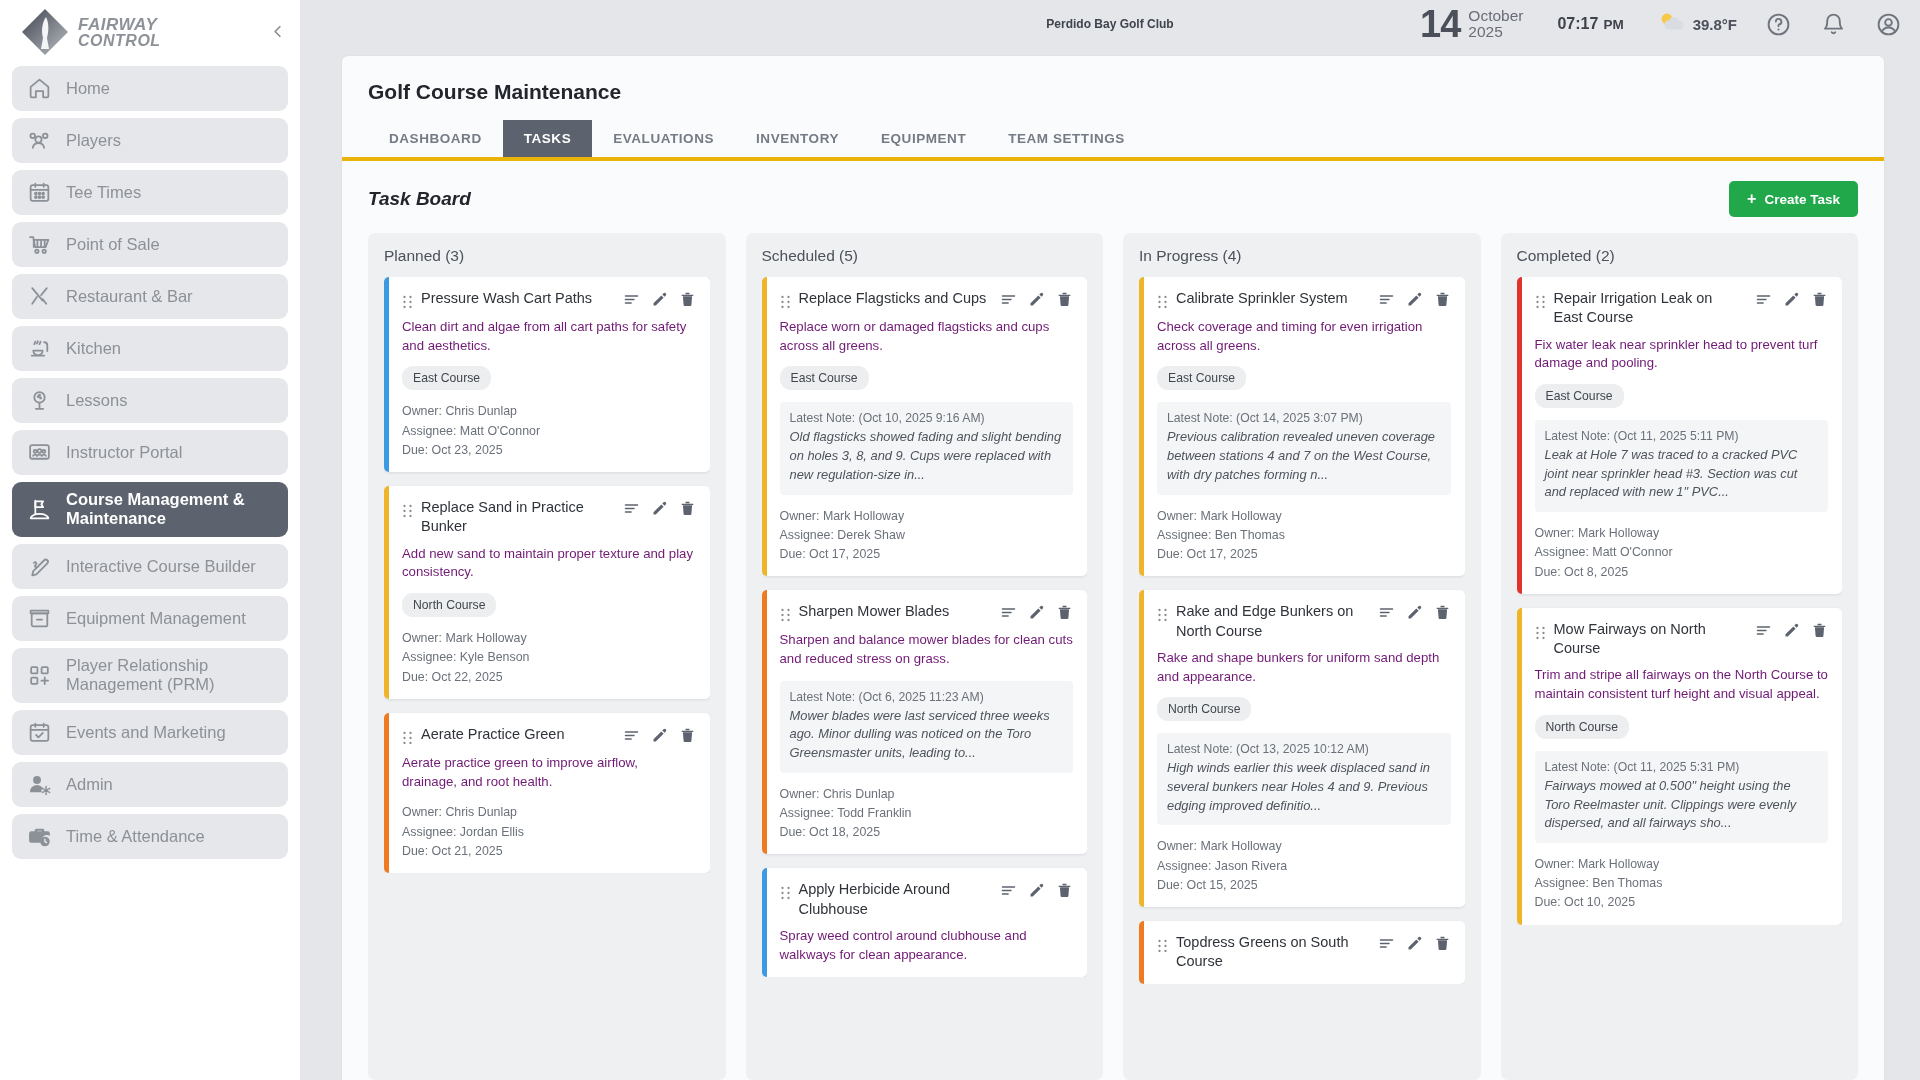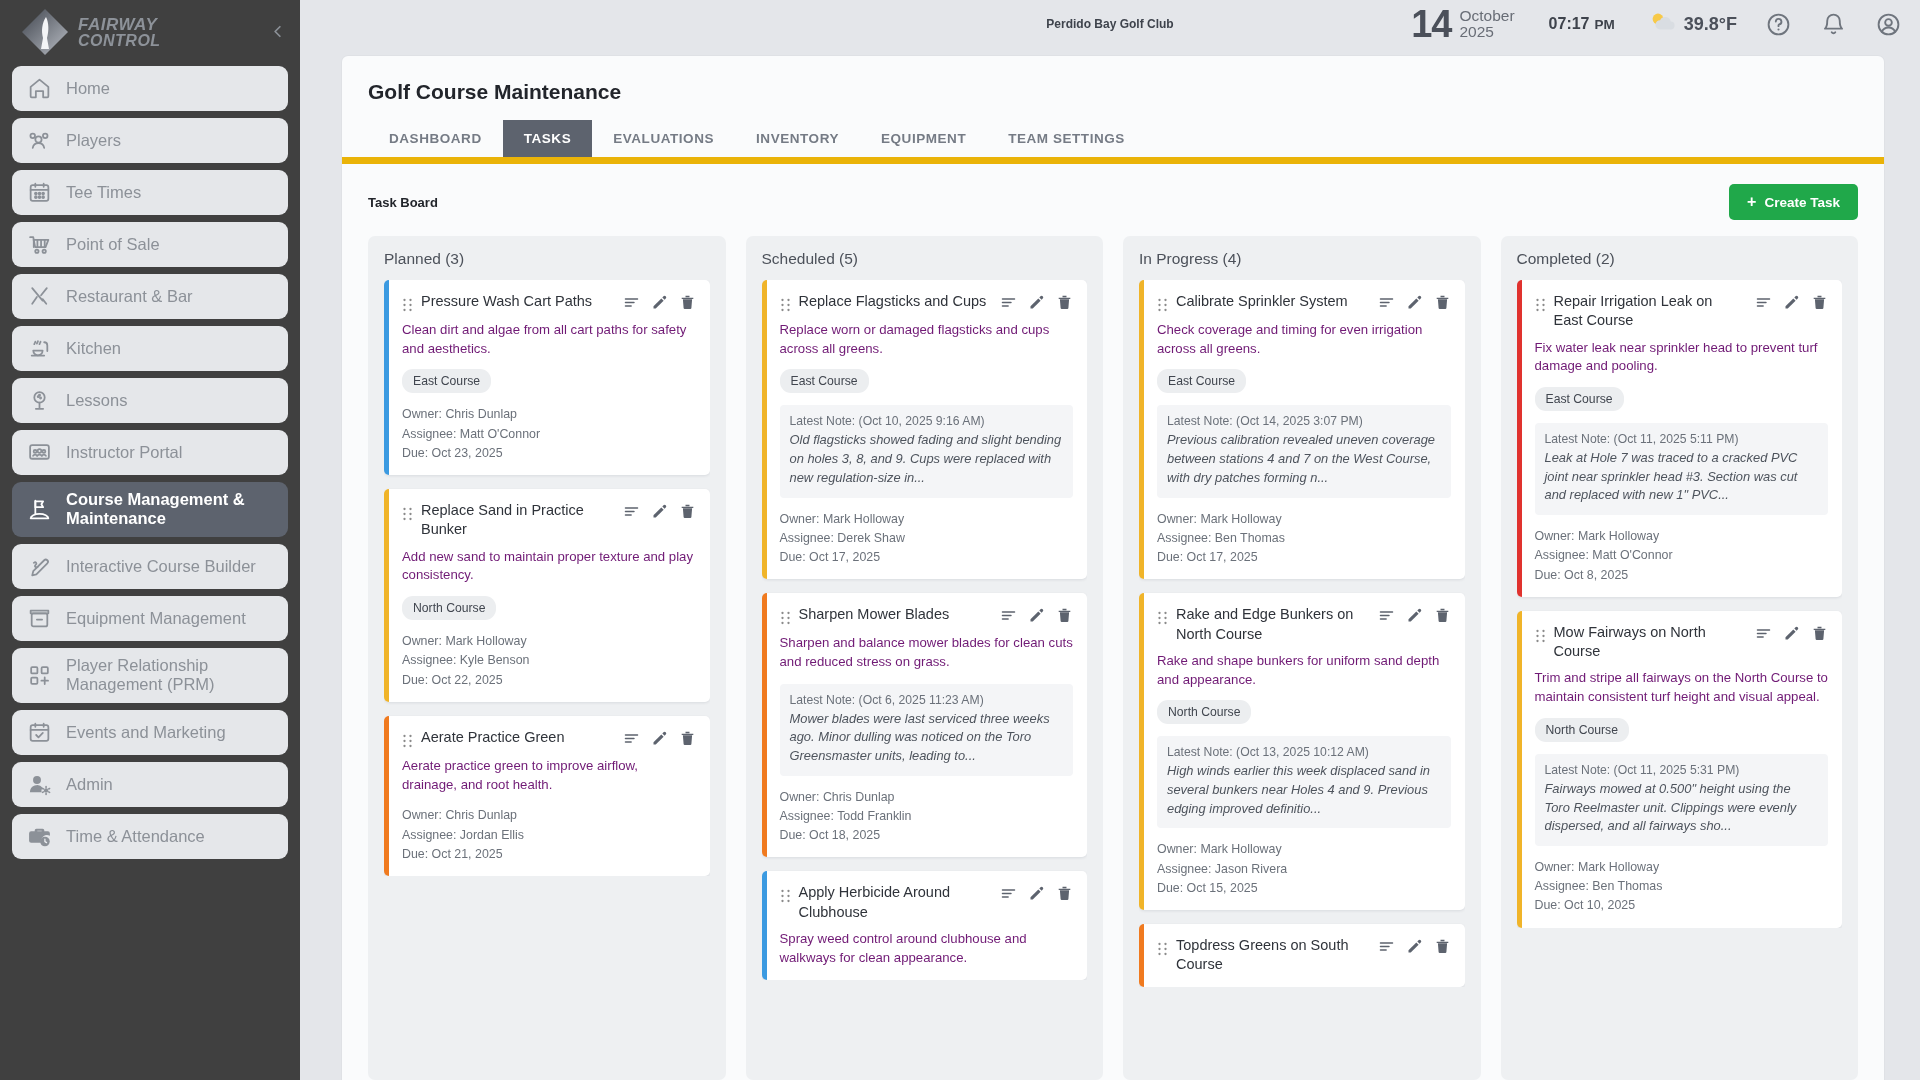--- a/index.html
+++ b/index.html
@@ -7,21 +7,21 @@
     width: 1920px; height: 1080px;
     font-family: "Liberation Sans", sans-serif;
     background: #e4e6ea;
     overflow: hidden;
   }
   .app { display: flex; width: 1920px; height: 1080px; }
 
   
   .sidebar {
     width: 300px; flex: 0 0 300px; height: 1080px;
-    background: #404040;
+    background: #ffffff;
     display: flex; flex-direction: column;
     position: relative;
     overflow: hidden;
   }
   .brand {
     height: 58px; display: flex; align-items: center;
     padding: 6px 10px 0 18px; position: relative;
   }
   .brand-logo { width: 54px; height: 54px; flex: 0 0 54px; position: relative; }
   .brand-text { margin-left: 6px; line-height: 1.0; }
@@ -64,42 +64,42 @@
   .topbar-right { margin-left: auto; display: flex; align-items: center; gap: 28px; z-index: 2; }
   .date-box { display: flex; align-items: center; gap: 8px; }
   .date-day { font-size: 38px; font-weight: 800; color: #4b505a; line-height: .85; letter-spacing: -1px; }
   .date-my { line-height: 1.05; }
   .date-month { font-size: 15.5px; color: #686d76; }
   .date-year { font-size: 15.5px; color: #686d76; }
   .clock { display: flex; align-items: baseline; gap: 5px; margin-left: 6px; }
   .clock-time { font-size: 16px; font-weight: 700; color: #3e434c; }
   .clock-ampm { font-size: 13.5px; font-weight: 700; color: #3e434c; }
   .weather { display: flex; align-items: center; gap: 7px; margin-left: 4px; }
-  .weather-temp { font-size: 18px; color: #4b505a; font-weight: 600; }
+  .weather-temp { font-size: 15px; color: #4b505a; font-weight: 600; }
   .ticon { width: 27px; height: 27px; color: #6f757e; cursor: pointer; display: flex; align-items: center; justify-content: center; }
   .ticon svg { width: 25px; height: 25px; }
 
   .content-wrap { flex: 1; padding: 0 0 0 0; display: flex; min-height: 0; }
   .page-card {
     margin: 8px 36px 0 42px; background: #fafbfc;
     border-radius: 6px 6px 0 0; flex: 1; min-width: 0;
     display: flex; flex-direction: column; overflow: hidden;
     box-shadow: 0 0 0 1px rgba(0,0,0,.02);
   }
   .page-title { font-size: 21px; font-weight: 700; color: #22252b; padding: 24px 0 0 26px; }
-  .tabs { display: flex; gap: 0; padding: 16px 0 0 26px; border-bottom: 7px solid #eab308; }
+  .tabs { display: flex; gap: 0; padding: 16px 0 0 26px; border-bottom: 4px solid #eab308; }
   .tab {
     padding: 11px 21px; font-size: 13.5px; font-weight: 700;
     letter-spacing: .55px; color: #757b85; cursor: pointer;
     background: transparent; border: none; font-family: inherit;
   }
   .tab.active { background: #5d636e; color: #ffffff; }
 
   .board-head { display: flex; align-items: center; padding: 20px 26px 0 26px; }
-  .board-title { font-size: 13px; font-weight: 700; color: #22252b; }
+  .board-title { font-size: 19px; font-weight: 700; color: #22252b; font-style: italic; }
   .create-btn {
     margin-left: auto; background: #20a84a; color: #fff;
     border: none; border-radius: 5px; padding: 10px 18px;
     font-size: 13.5px; font-weight: 700; font-family: inherit;
     display: flex; align-items: center; gap: 8px; cursor: pointer;
   }
   .create-btn .plus { font-size: 16px; font-weight: 700; line-height: 1; }
 
   .board-scroll {
     flex: 1; margin: 16px 26px 0 26px; position: relative;

